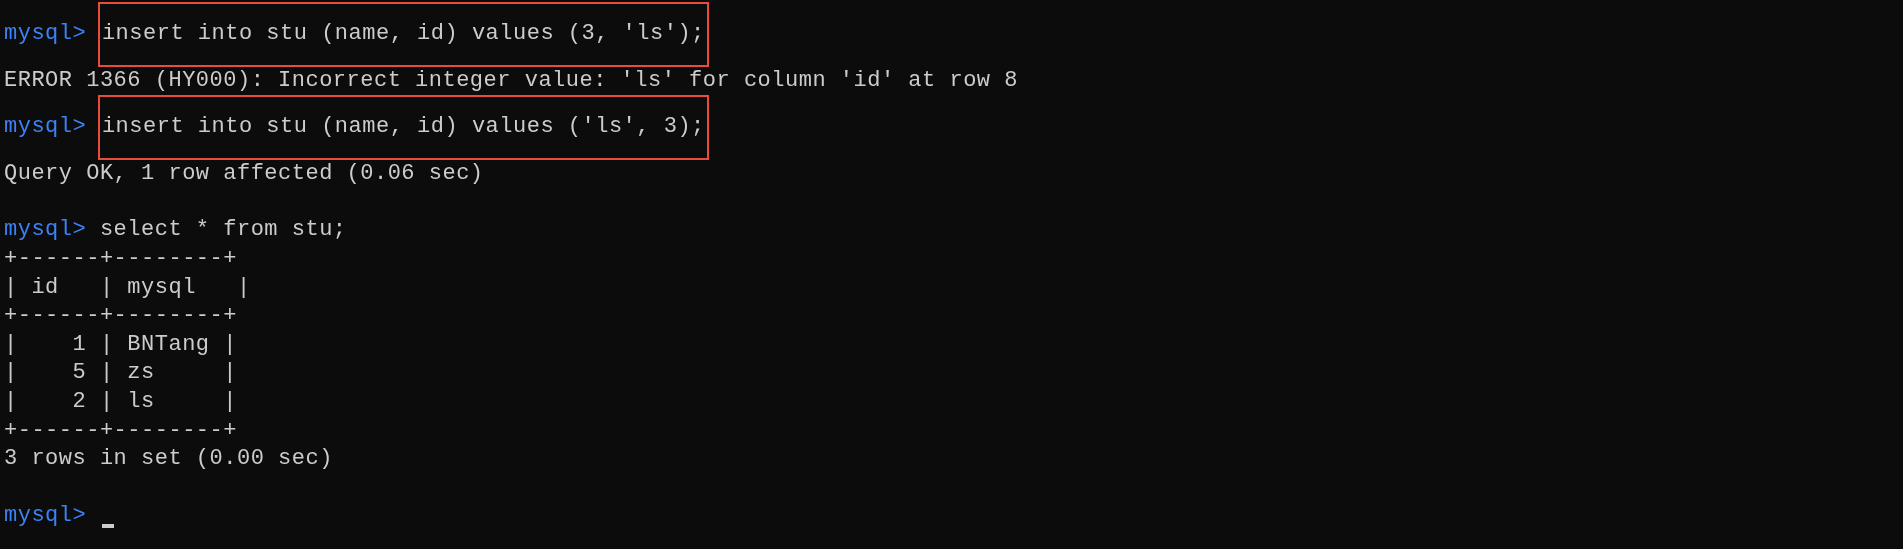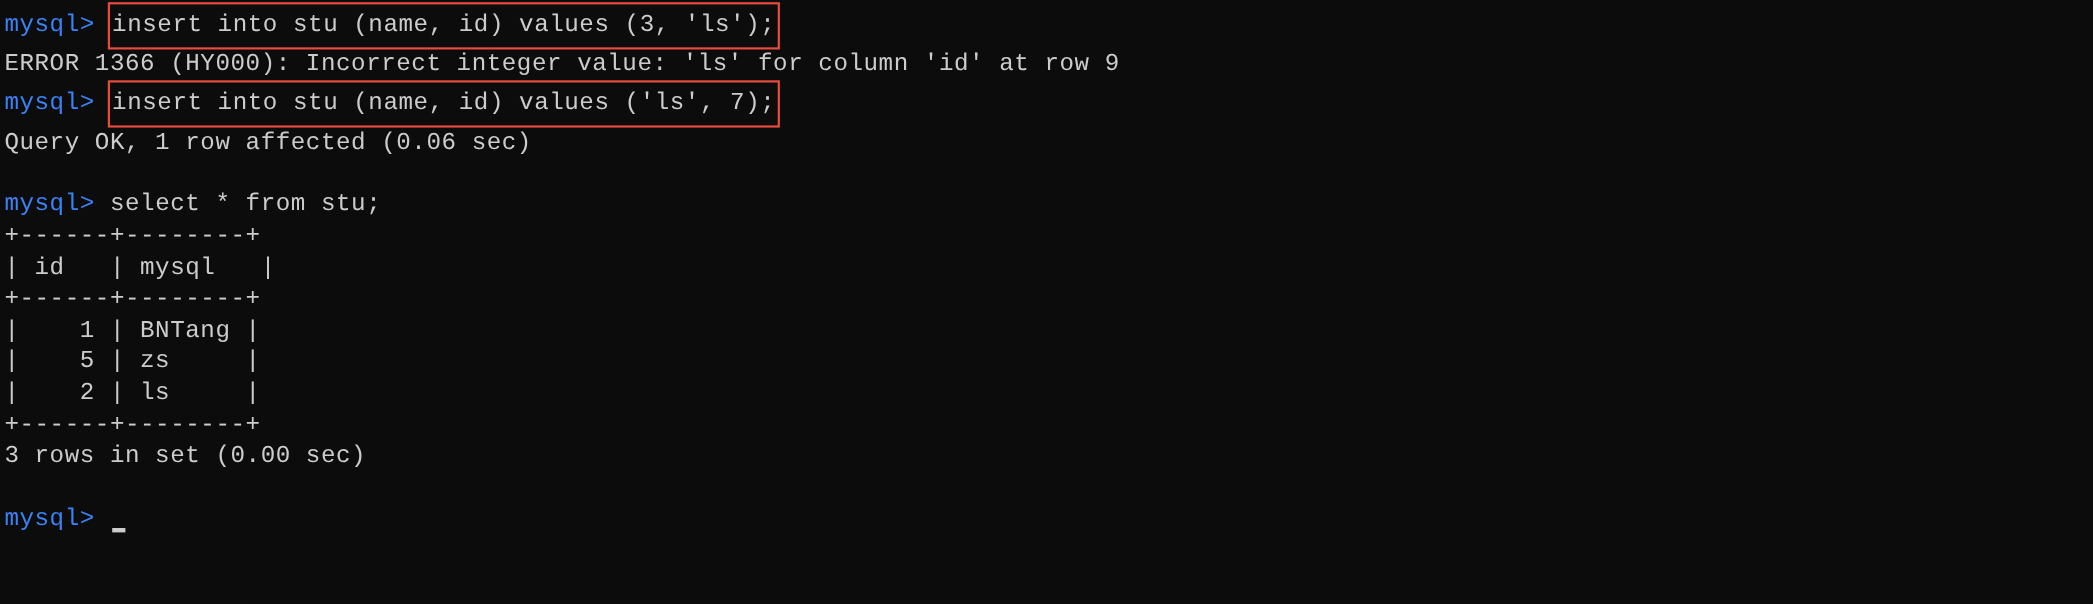--- a/index.html
+++ b/index.html
@@ -22,39 +22,39 @@
     .line {
       white-space: pre;
       min-height: 28px;
     }
     .prompt {
       color: #3b82f6;
     }
     .highlight-box {
       border: 2px solid #e74c3c;
       display: inline-block;
-      padding: 5px 2px;
+      padding: 16px 2px;
       margin-left: -2px;
     }
     .cursor {
       display: inline-block;
       width: 12px;
       height: 4px;
       background-color: #cccccc;
       vertical-align: bottom;
       margin-bottom: 2px;
       margin-left: 2px;
     }
   </style>
 </head>
 <body>
 
 <div class="line"><span class="prompt">mysql&gt; </span><span class="highlight-box">insert into stu (name, id) values (3, 'ls');</span></div>
-<div class="line">ERROR 1366 (HY000): Incorrect integer value: 'ls' for column 'id' at row 9</div>
-<div class="line"><span class="prompt">mysql&gt; </span><span class="highlight-box">insert into stu (name, id) values ('ls', 7);</span></div>
+<div class="line">ERROR 1366 (HY000): Incorrect integer value: 'ls' for column 'id' at row 8</div>
+<div class="line"><span class="prompt">mysql&gt; </span><span class="highlight-box">insert into stu (name, id) values ('ls', 3);</span></div>
 <div class="line">Query OK, 1 row affected (0.06 sec)</div>
 <div class="line"></div>
 <div class="line"><span class="prompt">mysql&gt; </span><span>select * from stu;</span></div>
 <div class="line">+------+--------+</div>
 <div class="line">| id   | mysql   |</div>
 <div class="line">+------+--------+</div>
 <div class="line">|    1 | BNTang |</div>
 <div class="line">|    5 | zs     |</div>
 <div class="line">|    2 | ls     |</div>
 <div class="line">+------+--------+</div>

